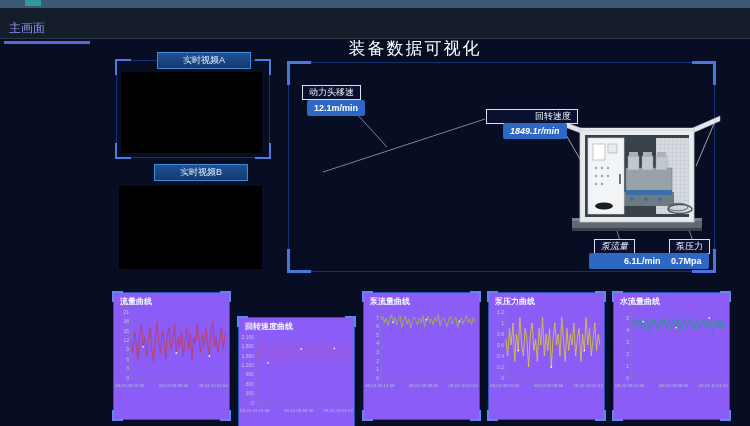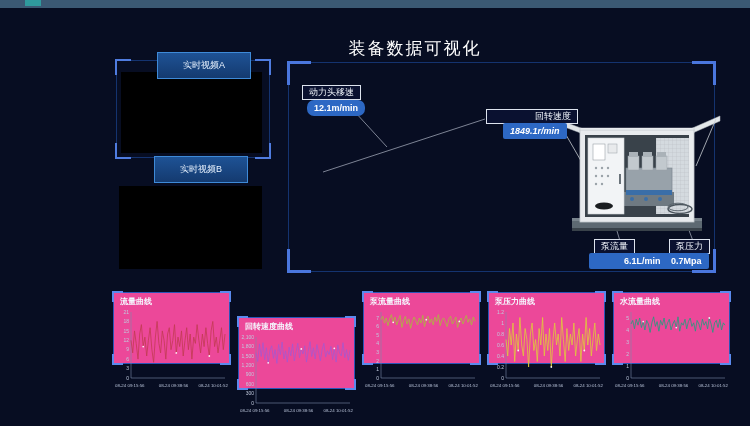--- a/index.html
+++ b/index.html
@@ -30,68 +30,71 @@
   .frame > i.bl { left:-2px; bottom:-2px; width:16px; height:16px; border-left-width:2px; border-bottom-width:2px; }
   .frame > i.br { right:-2px; bottom:-2px; width:16px; height:16px; border-right-width:2px; border-bottom-width:2px; }
   .frame.big > i { border-color:#4a76dd; }
   .frame.big > i.tl,.frame.big > i.tr,.frame.big > i.bl,.frame.big > i.br { width:24px; height:24px; }
   .frame.big > i.tl { border-left-width:3px; border-top-width:3px; }
   .frame.big > i.tr { border-right-width:3px; border-top-width:3px; }
   .frame.big > i.bl { border-left-width:3px; border-bottom-width:3px; }
   .frame.big > i.br { border-right-width:3px; border-bottom-width:3px; }
   
   .vid-btn {
-    position:absolute; height:27px; min-width:66px; z-index:3;
+    position:absolute; height:17px; min-width:66px; z-index:3;
     background:linear-gradient(#1e5295,#143a6f); border:1px solid #3e8ad8;
     color:#e9f3ff; font-size:9px; display:flex; align-items:center; justify-content:center;
     padding:0 25px; cursor:pointer;
   }
   .vid-a-btn { left:157px; top:52px; }
-  .vid-b-btn { left:154px; top:156px; }
+  .vid-b-btn { left:154px; top:164px; }
   .frame-a { left:116px; top:60px; width:154px; height:98px; }
   .screen { position:absolute; background:#000; }
   .screen-a { left:121px; top:72px; width:141px; height:81px; }
   .screen-b { left:119px; top:186px; width:143px; height:83px; }
   
   .central { left:288px; top:62px; width:427px; height:210px; }
   .central svg.connectors { position:absolute; left:0; top:0; width:441px; height:210px; }
   .machine { position:absolute; left:263px; top:41px; width:170px; height:135px; }
   .chip-name {
     position:absolute; display:inline-block; border:1px solid #dde3ee; background:#0a1130;
     color:#f2f6fc; font-size:9px; line-height:11px; padding:1px 6px; white-space:nowrap; z-index:2;
   }
   .chip-value {
     position:absolute; display:inline-block; background:#2d68c4; color:#ffffff;
     font-size:9px; font-weight:bold; line-height:12px; padding:2px 7px; border-radius:2px;
     min-width:44px; text-align:center; white-space:nowrap; z-index:2;
   }
-  .m0n { left:13px;  top:22px; }  .m0v { left:18px;  top:37px;border-radius:7px; }
+  .m0n { left:13px;  top:22px; }  .m0v { left:18px;  top:37px; }
   .m1n { left:197px; top:46px;padding-left:48px; }  .m1v { left:214px; top:60px;font-style:italic; }
-  .m2n { left:305px; top:176px; } .m2v { left:300px; top:190px;padding-left:35px; }
+  .m2n { left:305px; top:176px;font-style:italic; } .m2v { left:300px; top:190px;padding-left:35px; }
   .m3n { left:380px; top:176px; } .m3v { left:375px; top:190px; }
   
-  .chart-panel { position:absolute; top:292px; width:117px; height:72px; background:#ec4899; border:1px solid #2a55b8; }
+  .chart-panel { position:absolute; top:292px; width:117px; height:128px; background:#8b5cf6; border:1px solid #2a55b8; }
   .chart-panel > i { position:absolute; border:0 solid #5b8aee; }
   .chart-panel > i.tl { left:-2px; top:-2px;   width:11px; height:11px; border-left-width:2px;  border-top-width:2px; }
   .chart-panel > i.tr { right:-2px; top:-2px;  width:11px; height:11px; border-right-width:2px; border-top-width:2px; }
   .chart-panel > i.bl { left:-2px; bottom:-2px; width:11px; height:11px; border-left-width:2px; border-bottom-width:2px; }
   .chart-panel > i.br { right:-2px; bottom:-2px; width:11px; height:11px; border-right-width:2px; border-bottom-width:2px; }
   .cp0 { left:113px; } .cp1 { left:238px;margin-top:25px; } .cp2 { left:363px; } .cp3 { left:488px; } .cp4 { left:613px; }
   .chart-title { position:absolute; left:6px; top:3px; font-size:8px; font-weight:bold; color:#f5f8ff; white-space:nowrap; }
   .chart-canvas { position:absolute; left:0; top:14px; width:115px; height:84px; }
   .chart-canvas svg { display:block; width:115px; height:84px; }
 </style>
 </head>
 <body>
 
 <div id="app">
 
   <div class="topbar"></div>
   <div class="accent-square"></div>
 
+  <div class="tabbar">
+    <div class="tab">主画面</div>
+  </div>
 
   <div class="page-title">装备数据可视化</div>
 
   <div class="vid-btn vid-a-btn">实时视频A</div>
   <div class="frame frame-a">
     <i class="tl"></i>
     <i class="tr"></i>
     <i class="bl"></i>
     <i class="br"></i>
   </div>

